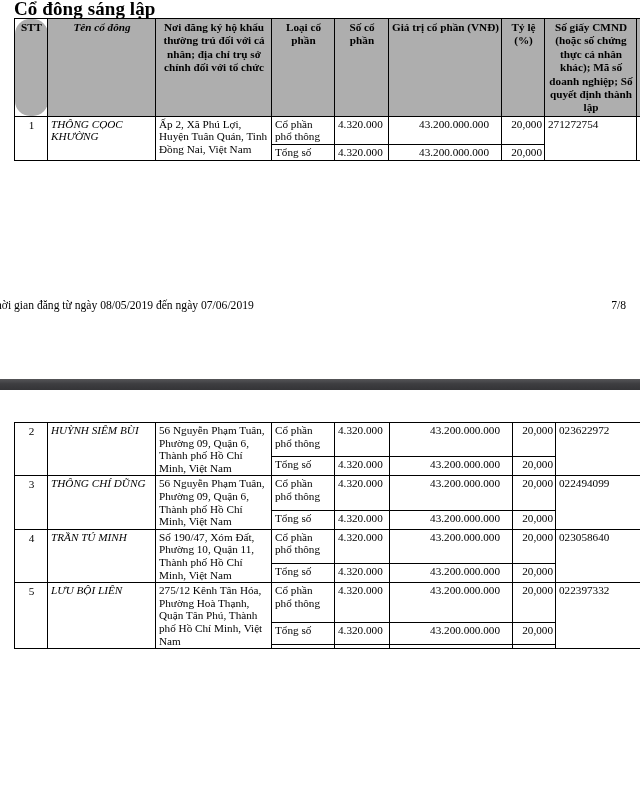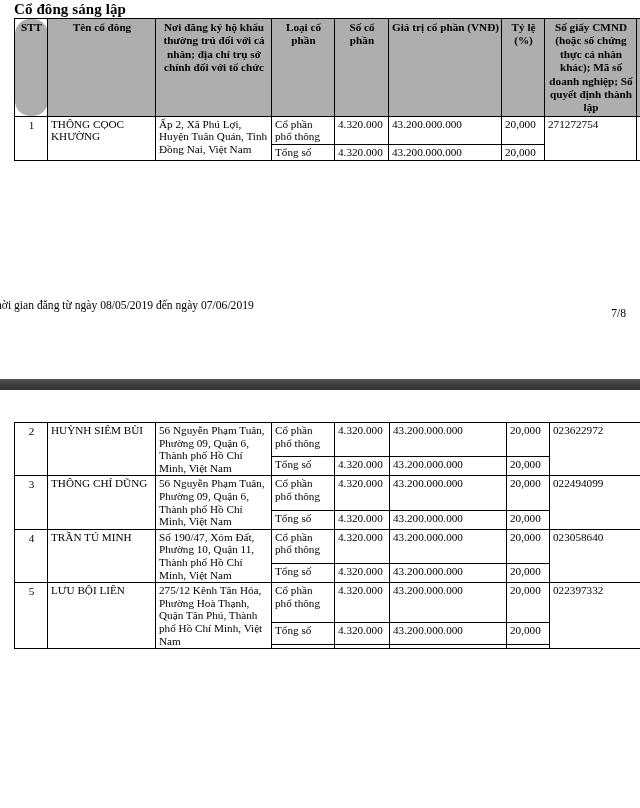--- a/index.html
+++ b/index.html
@@ -13,21 +13,21 @@
     position: relative;
     font-family: "Liberation Serif", "DejaVu Serif", serif;
     color: #000000;
     overflow: hidden;
   }
 
   .page-title {
     position: absolute;
     left: 14px;
     top: 0px;
-    font-size: 15px;
+    font-size: 19px;
     font-weight: bold;
     letter-spacing: 0.1px;
     line-height: 18px;
     white-space: nowrap;
   }
 
   
   .sh-table {
     position: absolute;
     border-collapse: collapse;
@@ -48,33 +48,33 @@
     background: #aeaeae;
     font-weight: bold;
     text-align: center;
     vertical-align: top;
     padding-top: 2px;
     line-height: 13.4px;
   }
 
   
   .c-stt    { width: 27px; border-radius: 15px; }
-  .c-name   { width: 102px; }
+  .c-name   { width: 102px; font-style: italic; }
   .c-addr   { width: 110px; margin-left: 48px; }
   .c-type   { width: 57px; }
   .c-qty    { width: 48px; }
   .c-val    { width: 107px; font-family: Liberation Serif, serif; }
   .c-pct    { width: 37px; }
   .c-cmnd   { width: 86px; margin-left: 6px; }
   .c-note   { width: 38px; }
 
   td.num-stt { text-align: center; padding-top: 2px; }
   td.num-qty { text-align: left; padding-right: 3px; }
-  td.num-val { text-align: left; padding-right: 6px; }
-  td.num-pct { padding-right: 2px; }
+  td.num-val { text-align: right; padding-right: 12px; }
+  td.num-pct { text-align: right; padding-right: 2px; }
   td.cell-cmnd { }
 
   
   #table-shareholders-top { left: 14px; top: 18px; width: 612px; }
   
   #table-shareholders-bottom { left: 14px; top: 422px; width: 612px; }
 
   
   .page-footer {
     position: absolute;
@@ -86,21 +86,21 @@
     white-space: nowrap;
   }
   .page-footer .foot-left {
     position: absolute;
     left: -4px;
     top: 0;
   }
   .page-footer .foot-right {
     position: absolute;
     right: 0px;
-    top: 8px;
+    top: 0;
   }
 
   
   .page-separator {
     position: absolute;
     left: 0;
     top: 379px;
     width: 640px;
     height: 11px;
     background: linear-gradient(180deg,#555558 0%, #3d3d40 45%, #343437 100%);

